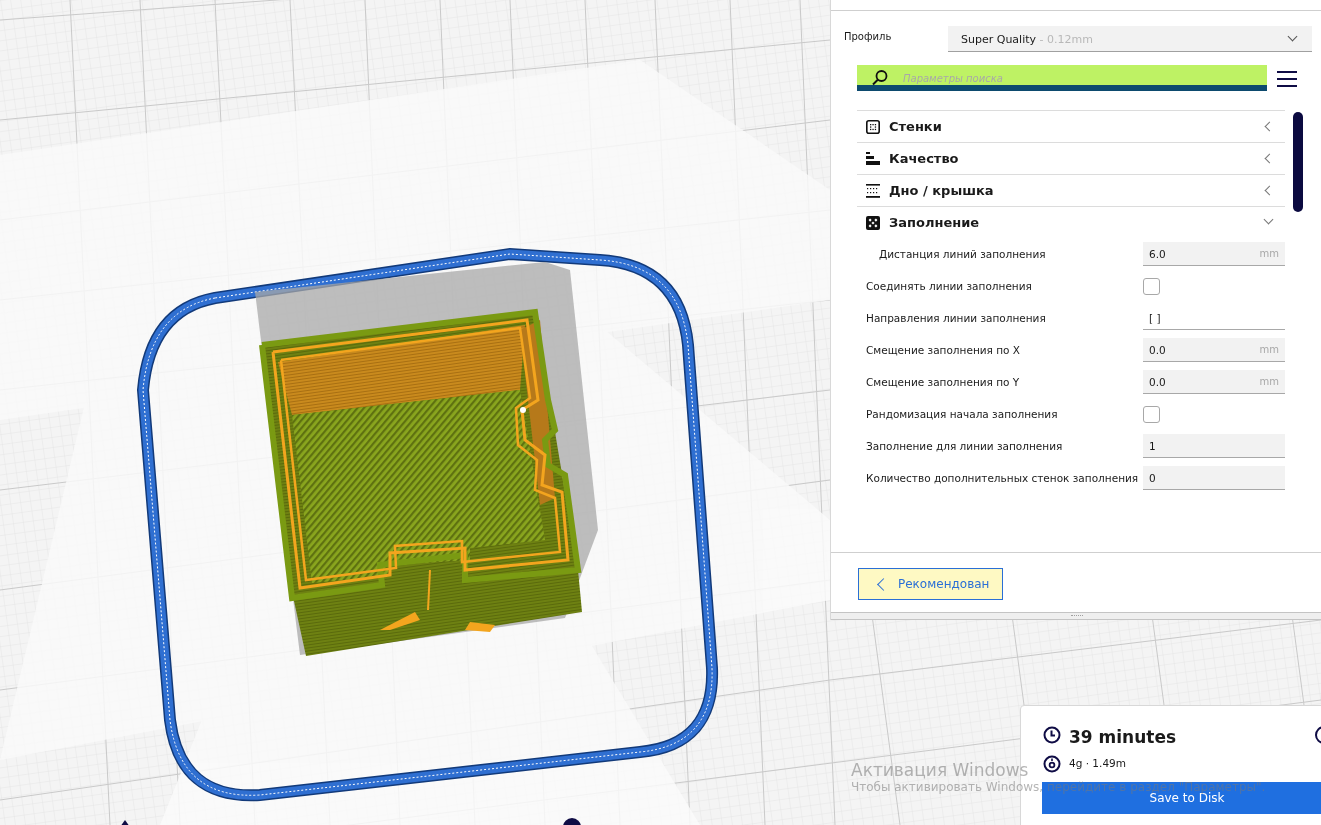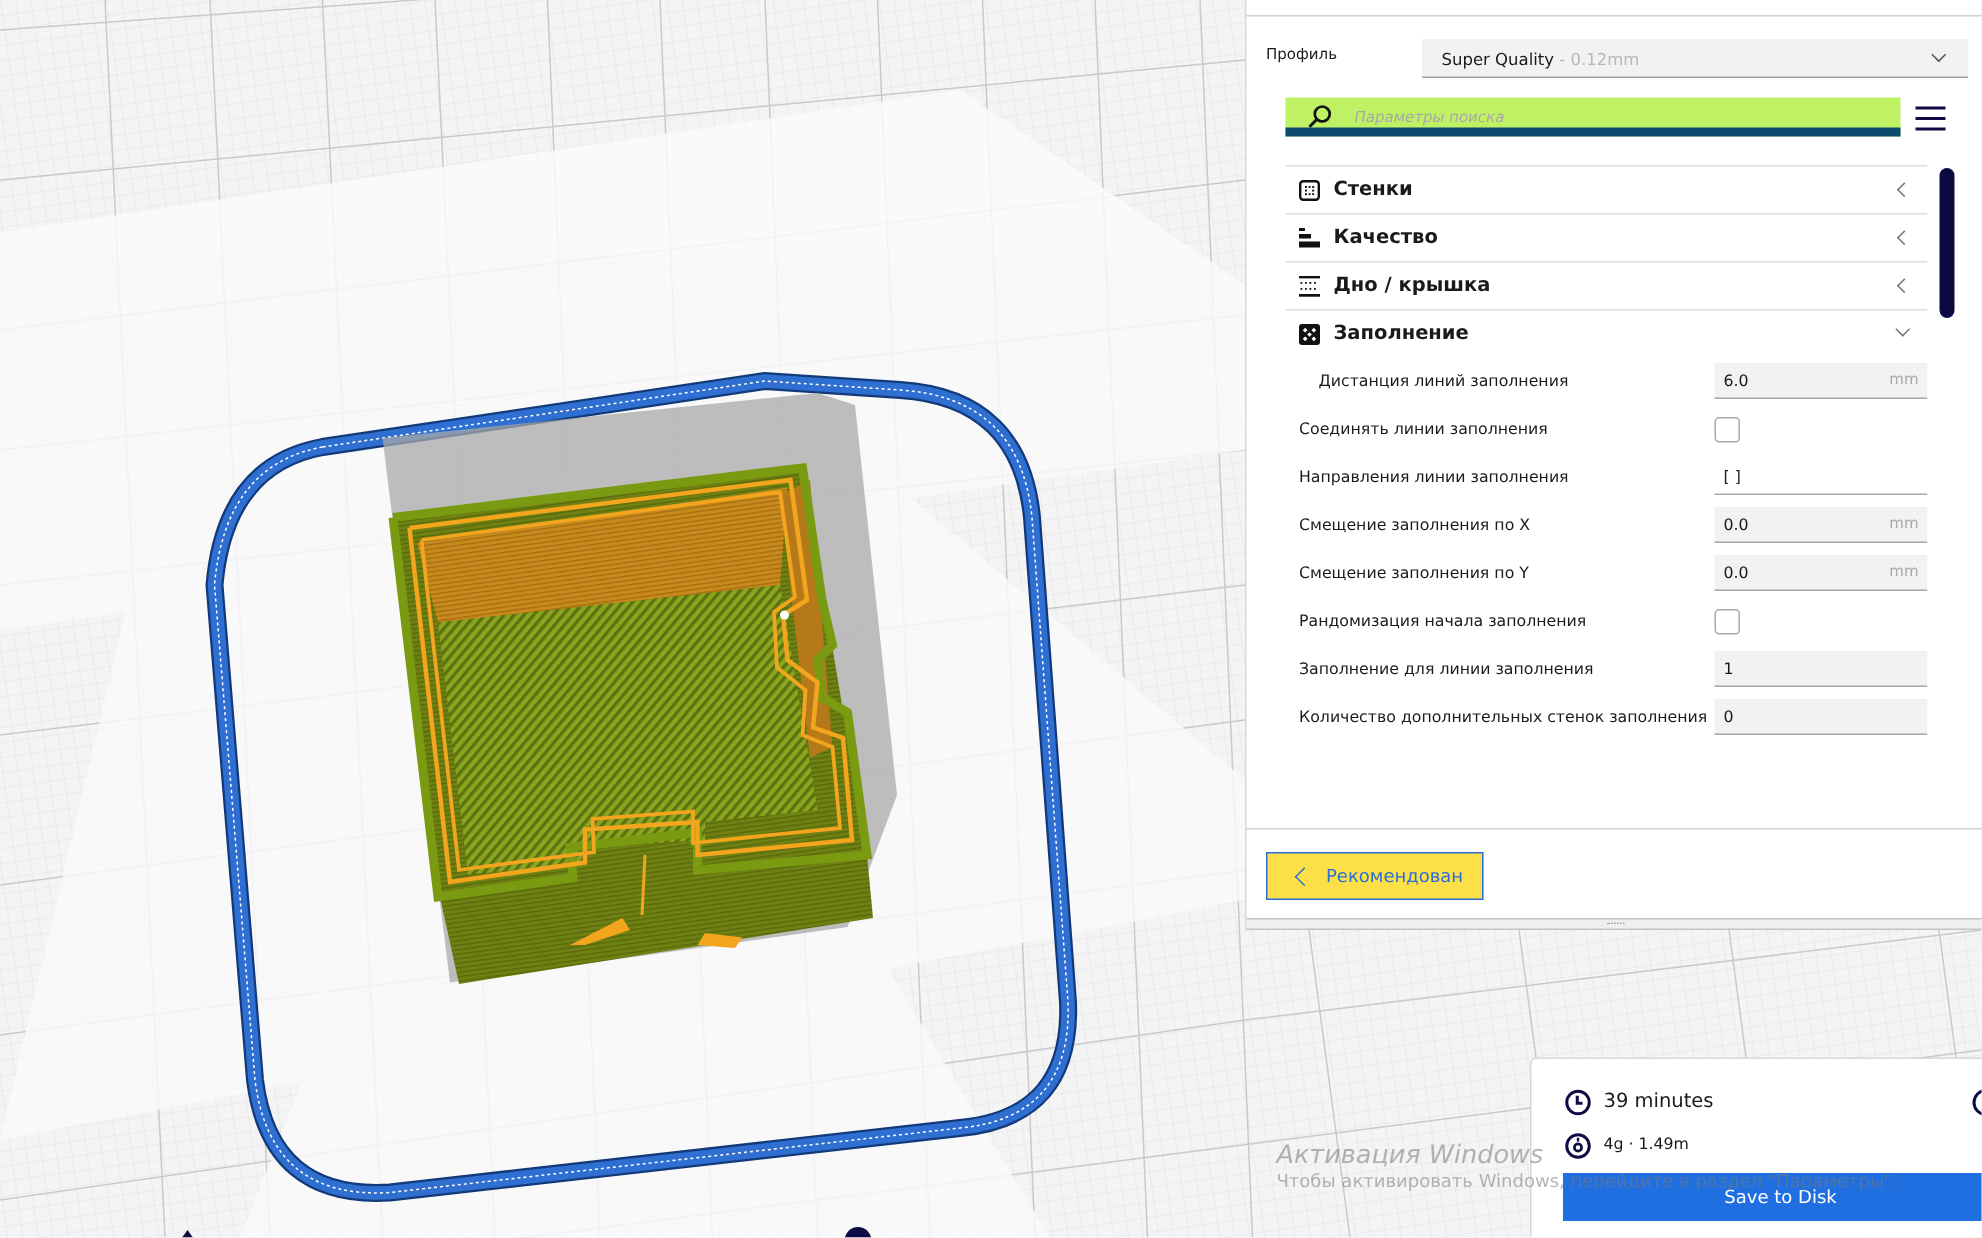--- a/index.html
+++ b/index.html
@@ -60,44 +60,44 @@
   .s-field .s-val { position: absolute; left: 6px; top: 6px; font-size: 10.5px; color: #1a1a1a; }
   .s-field .s-unit { position: absolute; right: 6px; top: 6px; font-size: 10px; color: #a8a8a8; }
   .s-field.plain { background: transparent; }
   .s-field .chev-down { right: 16px; top: 6px; border-color: #666; }
   .s-check { position: absolute; left: 286px; top: 8px; width: 17px; height: 17px; border: 1px solid #a8a8a8; border-radius: 3px; background: #fff; cursor: pointer; }
 
   .scrollbar { position: absolute; left: 462px; top: 112px; width: 10px; height: 100px; border-radius: 5px; background: #0b0a40; cursor: pointer; }
   .list-bottom-line { position: absolute; left: 0; top: 552px; width: 491px; height: 1px; background: #cfcfcf; }
 
   .recommended-btn {
-    position: absolute; left: 13px; top: 568px; width: 145px; height: 32px;
-    border: 1px solid #2a6fd6; background: #fde047; cursor: pointer;
+    position: absolute; left: 27px; top: 568px; width: 145px; height: 32px;
+    border: 1px solid #2a6fd6; background: #fef9c3; cursor: pointer;
   }
   .recommended-btn .rb-chev { position: absolute; left: 20px; top: 11px; width: 9px; height: 9px; border-left: 1.6px solid #2a6fd6; border-bottom: 1.6px solid #2a6fd6; transform: rotate(45deg); }
   .recommended-btn .rb-label { position: absolute; left: 39px; top: 8px; font-size: 12px; color: #2a6fd6; }
 
   .panel-handle { position: absolute; left: 0; top: 612px; width: 491px; height: 8px; background: #efefef; border-top: 1px solid #c4c4c4; border-bottom: 1px solid #c4c4c4; cursor: ns-resize; }
   .panel-handle .dots { position: absolute; left: 240px; top: 2px; width: 12px; height: 2px; border-top: 1px dotted #a0a0a0; }
 
   
   #output-panel { position: absolute; left: 1020px; top: 705px; width: 310px; height: 130px; background: #fff; border: 1px solid #d8d8d8; border-radius: 4px; }
   .out-row { position: absolute; left: 22px; }
   .out-row svg { position: absolute; left: 0; top: 0; }
   .out-time { top: 20px; }
-  .out-time .t-text { position: absolute; left: 26px; top: 1px; font-size: 13px; font-weight: normal; white-space: nowrap; }
+  .out-time .t-text { position: absolute; left: 26px; top: 1px; font-size: 17px; font-weight: bold; white-space: nowrap; }
   .out-mat { top: 49px; }
   .out-mat .m-text { position: absolute; left: 26px; top: 2px; font-size: 10.5px; white-space: nowrap; }
   .out-info-icon { position: absolute; left: 294px; top: 20px; width: 18px; height: 18px; border: 2px solid #0f0c45; border-radius: 50%; }
   .save-btn { position: absolute; left: 21px; top: 76px; width: 290px; height: 32px; background: #1f6fe0; cursor: pointer; }
   .save-btn span { position: absolute; left: 0; width: 100%; top: 9px; text-align: center; color: #fff; font-size: 12px; }
 
   
   .watermark { position: absolute; left: 851px; top: 760px; color: rgba(120,120,120,0.55); pointer-events: none; }
-  .watermark .w1 { font-size: 17px; font-style: italic; }
+  .watermark .w1 { font-size: 17px; }
   .watermark .w2 { font-size: 12px; margin-top: 0; white-space: nowrap; }
 
   .view-dot { position: absolute; left: 563px; top: 818px; width: 18px; height: 18px; border-radius: 50%; background: #0f0c45; }
   .view-arrow { position: absolute; left: 120px; top: 820px; width: 0; height: 0; border-left: 5px solid transparent; border-right: 5px solid transparent; border-bottom: 7px solid #0f0c45; }
 </style>
 </head>
 <body>
 
 <div id="viewport">
   <svg width="1321" height="825" viewBox="0 0 1321 825">

